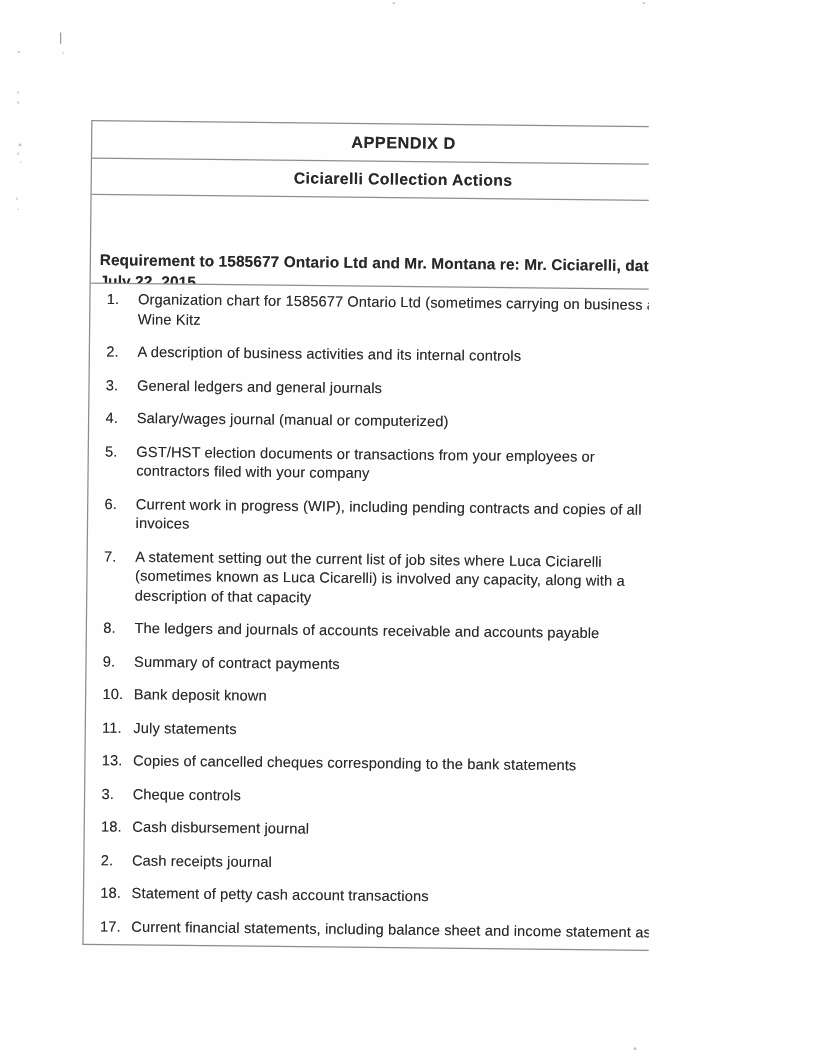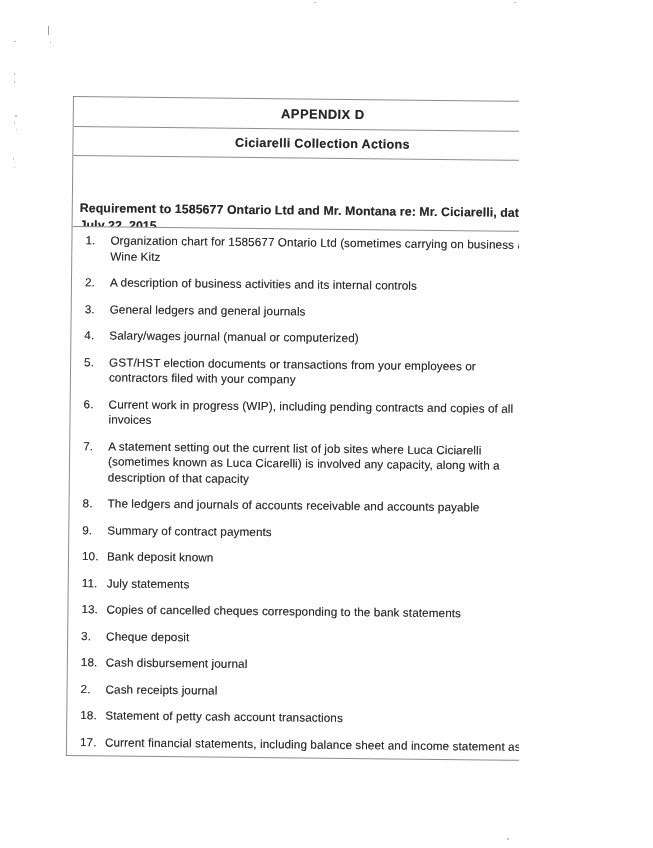--- a/index.html
+++ b/index.html
@@ -192,21 +192,21 @@
     <span class="txt">July statements</span>
   </li>
 
   <li>
     <span class="num">13.</span>
     <span class="txt">Copies of cancelled cheques corresponding to the bank statements</span>
   </li>
 
   <li>
     <span class="num">3.</span>
-    <span class="txt">Cheque deposit</span>
+    <span class="txt">Cheque controls</span>
   </li>
 
   <li>
     <span class="num">18.</span>
     <span class="txt">Cash disbursement journal</span>
   </li>
 
   <li>
     <span class="num">2.</span>
     <span class="txt">Cash receipts journal</span>

